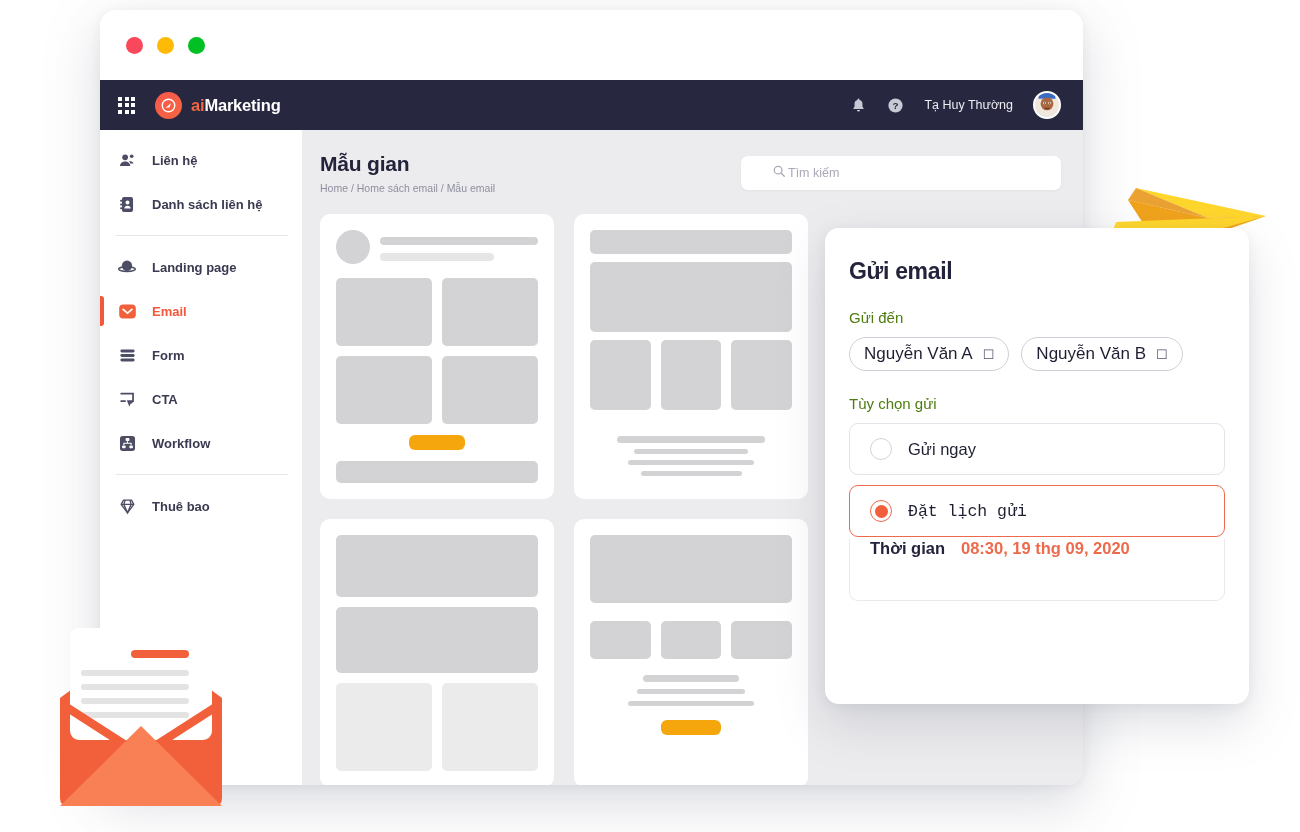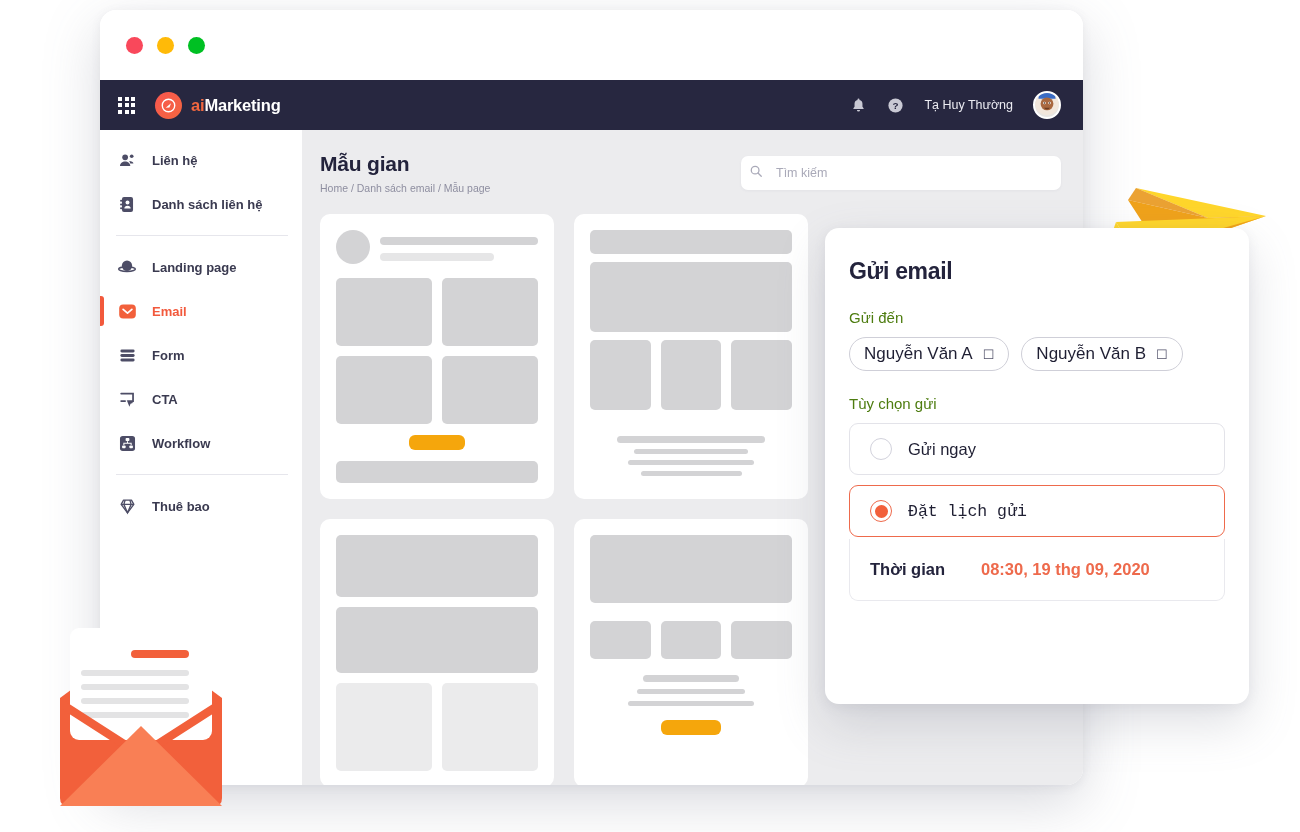--- a/index.html
+++ b/index.html
@@ -67,21 +67,21 @@
   }
   .nav-ico { width: 22px; display: flex; align-items: center; justify-content: center; color: #4D4D66; }
   .nav-sep { height: 1px; background: #E6E6EC; margin: 9px 14px 9px 16px; }
 
   .content { flex: 1; background: #ECECEE; padding: 22px 22px 0 18px; position: relative; overflow: hidden; }
   .content-head { display: flex; align-items: flex-start; justify-content: space-between; }
   .page-title { font-size: 21px; font-weight: bold; color: #23233C; letter-spacing: -0.2px; }
   .breadcrumb { font-size: 10.5px; color: #8E8EA0; margin-top: 6px; }
   .search {
     width: 320px; height: 34px; background: #fff; border-radius: 7px;
-    display: flex; align-items: center; gap: 13px; padding: 0 8px; margin-top: 4px;
+    display: flex; align-items: center; gap: 2px; padding: 0 31px; margin-top: 4px;
     box-shadow: 0 1px 3px rgba(120,120,140,0.07);
   }
   .search input {
     border: 0; outline: 0; font-family: inherit; font-size: 12.5px;
     color: #44445A; background: transparent; width: 100%;
   }
   .search input::placeholder { color: #A9A9B8; }
 
   
   .cards { margin-top: 20px; display: grid; grid-template-columns: 234px 234px; gap: 20px 20px; }
@@ -119,21 +119,21 @@
     display: flex; align-items: center; gap: 16px;
     height: 52px; padding: 0 20px; margin-top: 10px;
     border: 1px solid #E3E3E9; border-radius: 9px;
     font-size: 16.5px; color: #1F1F33; cursor: pointer;
   }
   .opt.selected { border: 1.6px solid #EE6A4C; font-family: Liberation Mono, monospace; }
   .radio { width: 22px; height: 22px; border-radius: 50%; border: 1.6px solid #D2D2DC; flex-shrink: 0; }
   .radio.on { border-color: #EE6A4C; display: flex; align-items: center; justify-content: center; }
   .radio.on::after { content: ""; width: 13px; height: 13px; border-radius: 50%; background: #F2603B; }
   .timerow {
-    display: flex; align-items: center; gap: 36px;
+    display: flex; align-items: flex-start; gap: 16px;
     height: 62px; padding: 0 20px; margin-top: 2px;
     border: 1px solid #E9E9EE; border-top: 0; border-radius: 0 0 9px 9px;
   }
   .time-label { font-size: 16.5px; font-weight: bold; color: #23233C; }
   .time-value { font-size: 16.5px; font-weight: bold; color: #EE6A4C; }
 </style>
 </head>
 <body>
 
 <div id="stage">
@@ -294,21 +294,21 @@
             </svg>
           </span>
           <span class="nav-label">Thuê bao</span>
         </div>
       </nav>
 
       <main class="content">
         <div class="content-head">
           <div>
             <div class="page-title">Mẫu gian</div>
-            <div class="breadcrumb">Home / Danh sách email / Mẫu page</div>
+            <div class="breadcrumb">Home / Home sách email / Mẫu email</div>
           </div>
           <div class="search">
             <span>
               <svg width="14" height="14" viewBox="0 0 24 24" fill="none" stroke="#A9A9B8" stroke-width="2.2" aria-hidden="true">
                 <circle cx="10.5" cy="10.5" r="6.6"></circle>
                   <path d="M15.4 15.4 L21 21" stroke-linecap="round"></path>
               </svg>
             </span>
             <input type="text" placeholder="Tìm kiếm" style="">
           </div>

